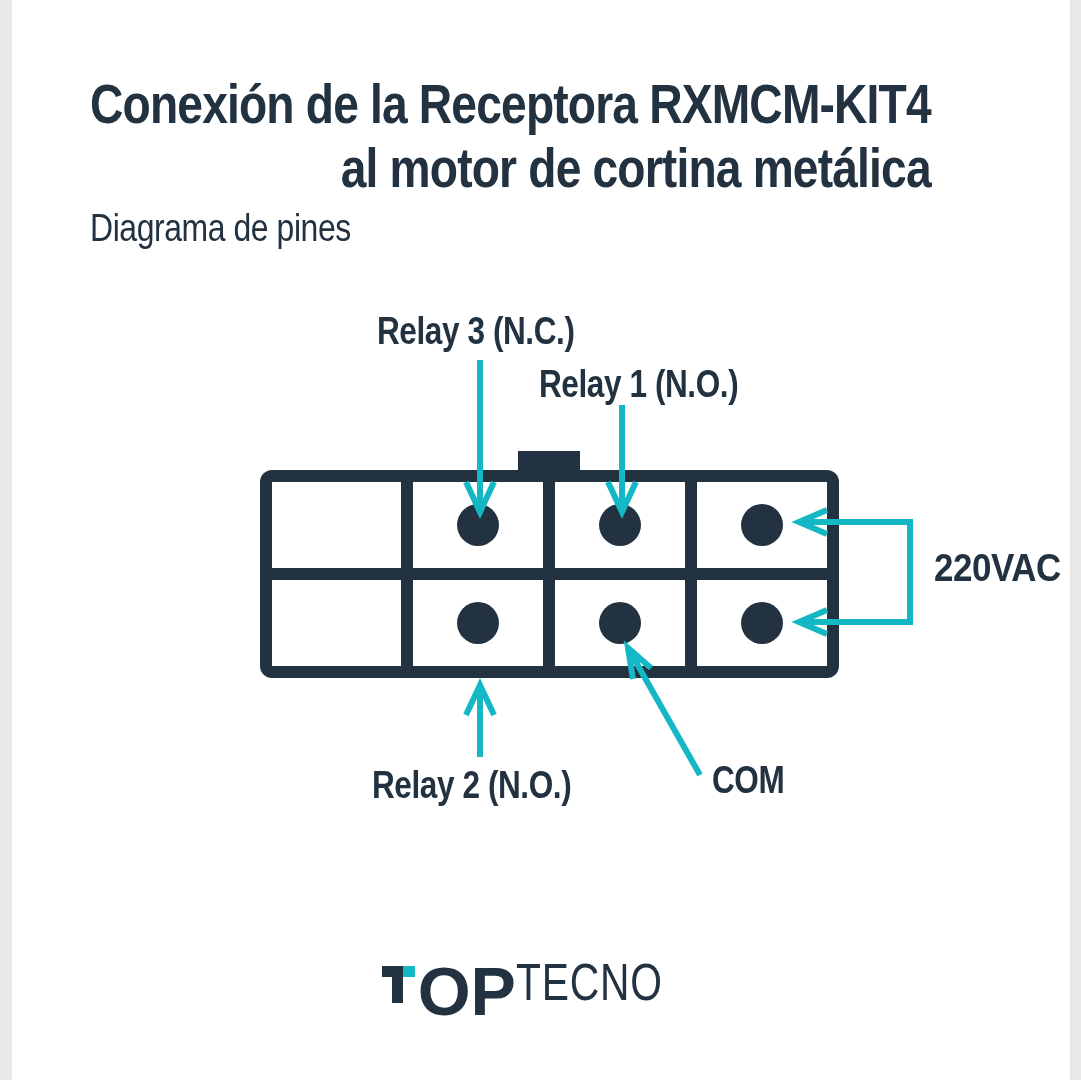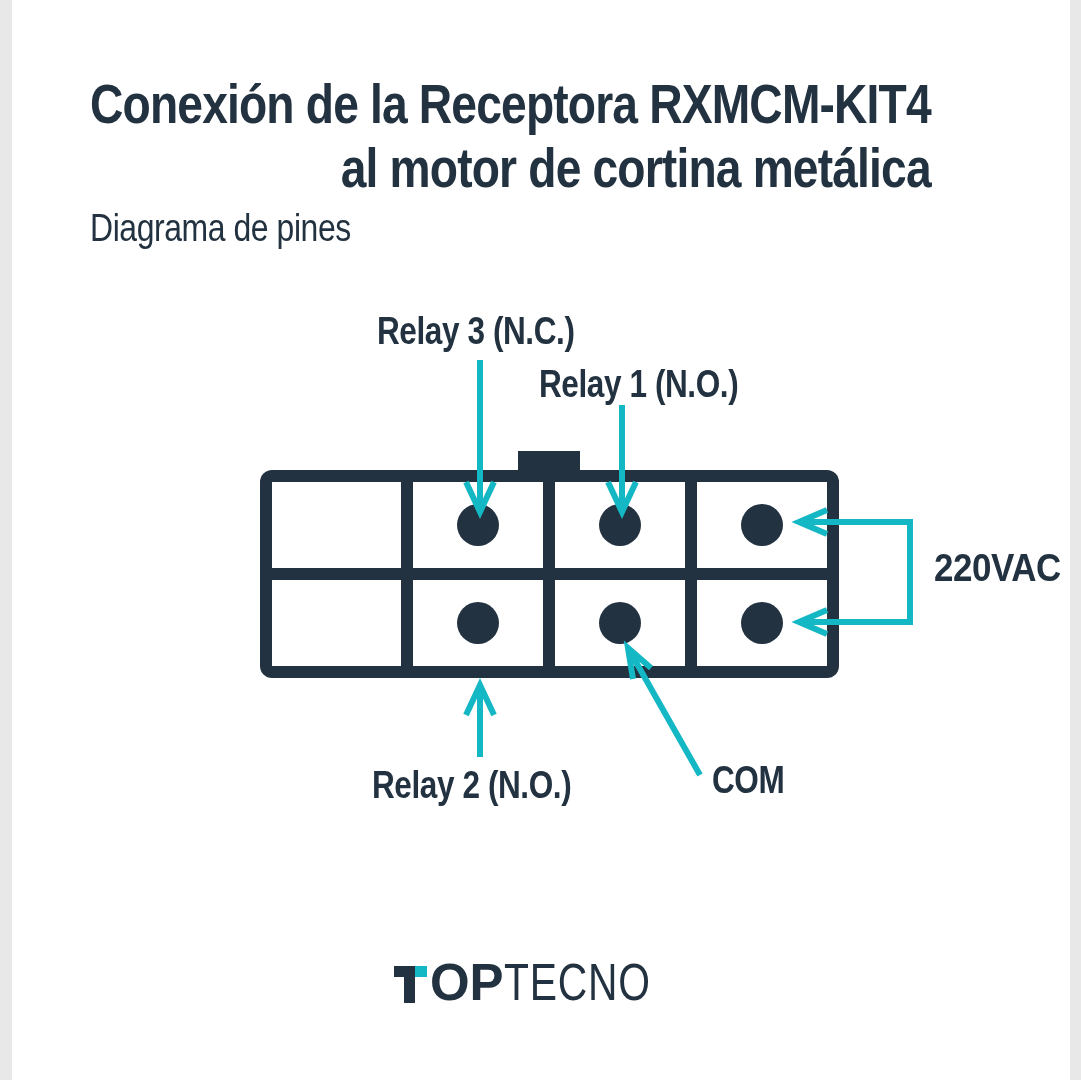--- a/index.html
+++ b/index.html
@@ -81,21 +81,21 @@
   
   .logo{
     position:absolute;left:0;right:0;top:957px;
     display:flex;justify-content:center;align-items:flex-start;
   }
   .logo-t{position:relative;width:33px;height:37px;margin-top:9px;margin-right:3px;}
   .t-stem{position:absolute;left:10px;top:0;width:11px;height:37px;background:var(--ink);}
   .t-bar-left{position:absolute;left:0;top:0;width:21px;height:11px;background:var(--ink);}
   .t-bar-accent{position:absolute;left:21px;top:0;width:12px;height:11px;background:var(--accent);}
   .logo-bold{
-    font-size:51px;font-weight:bold;line-height:1;
+    font-size:68px;font-weight:bold;line-height:1;
     letter-spacing:0;color:var(--ink);
   }
   .logo-light{
     font-size:51px;font-weight:normal;line-height:1;
     letter-spacing:1px;color:var(--ink);
     transform:scaleX(0.8);transform-origin:0 0;
   }
 </style>
 </head>
 <body>

